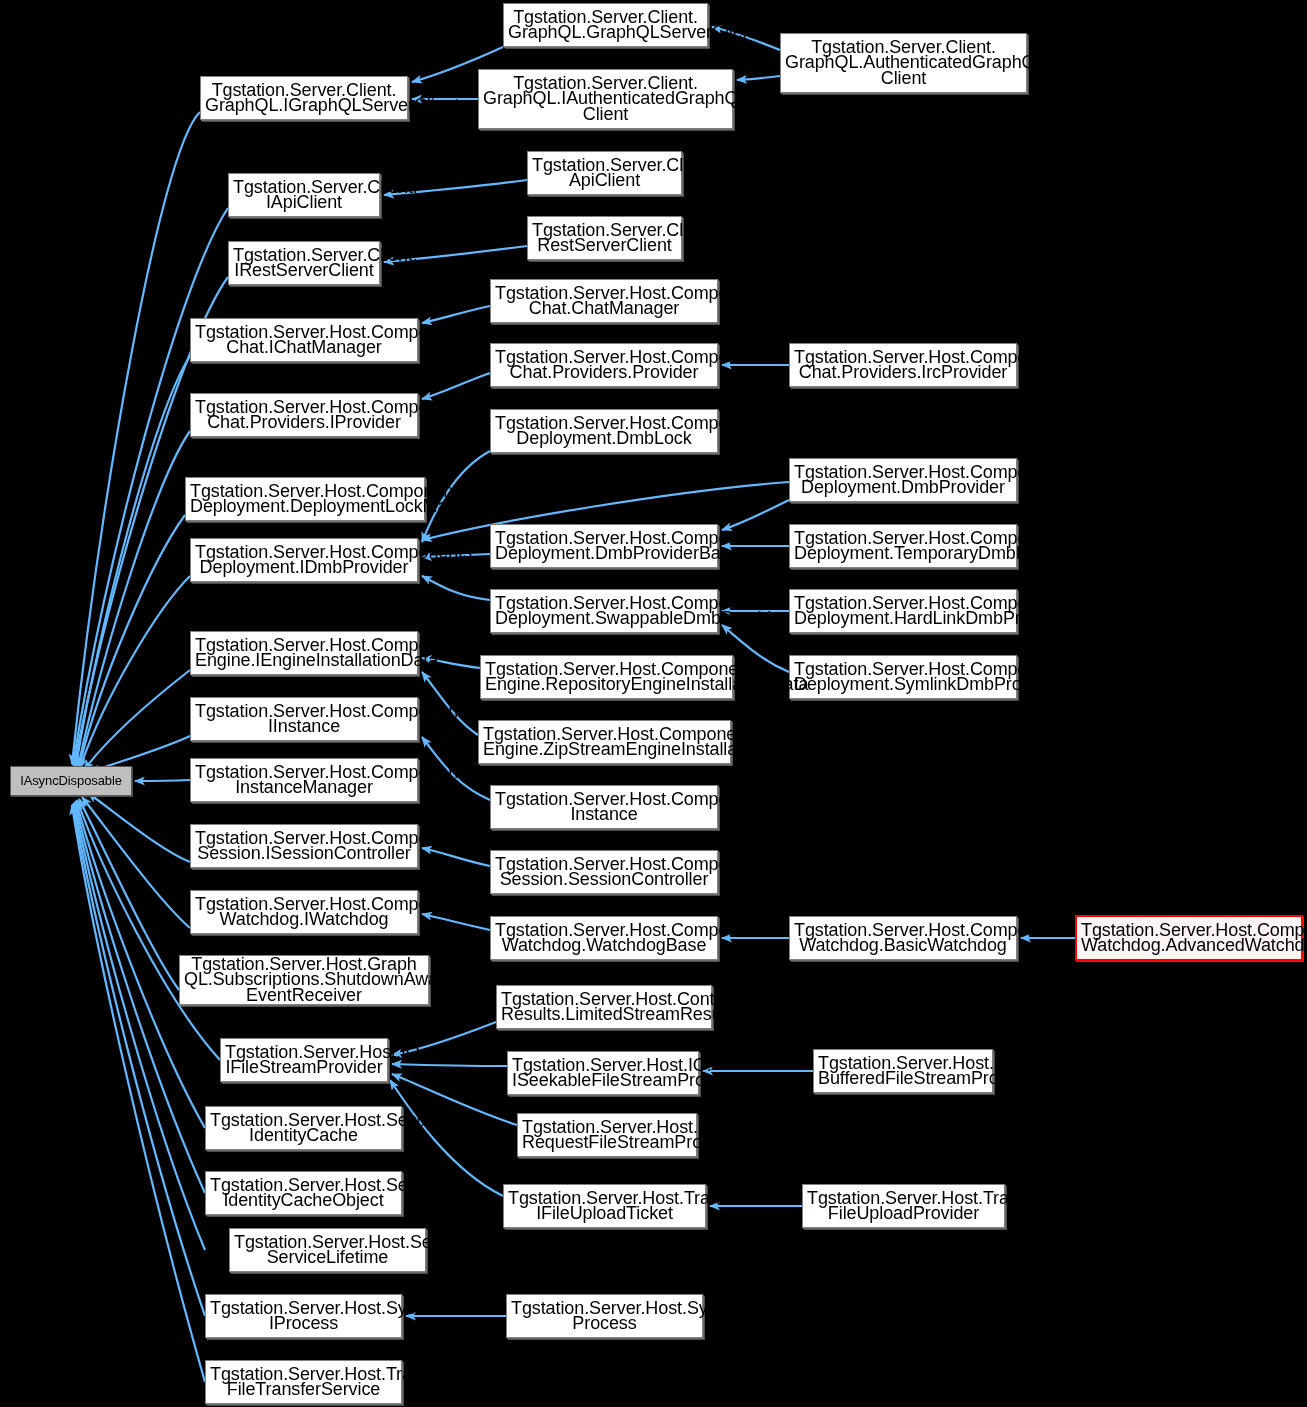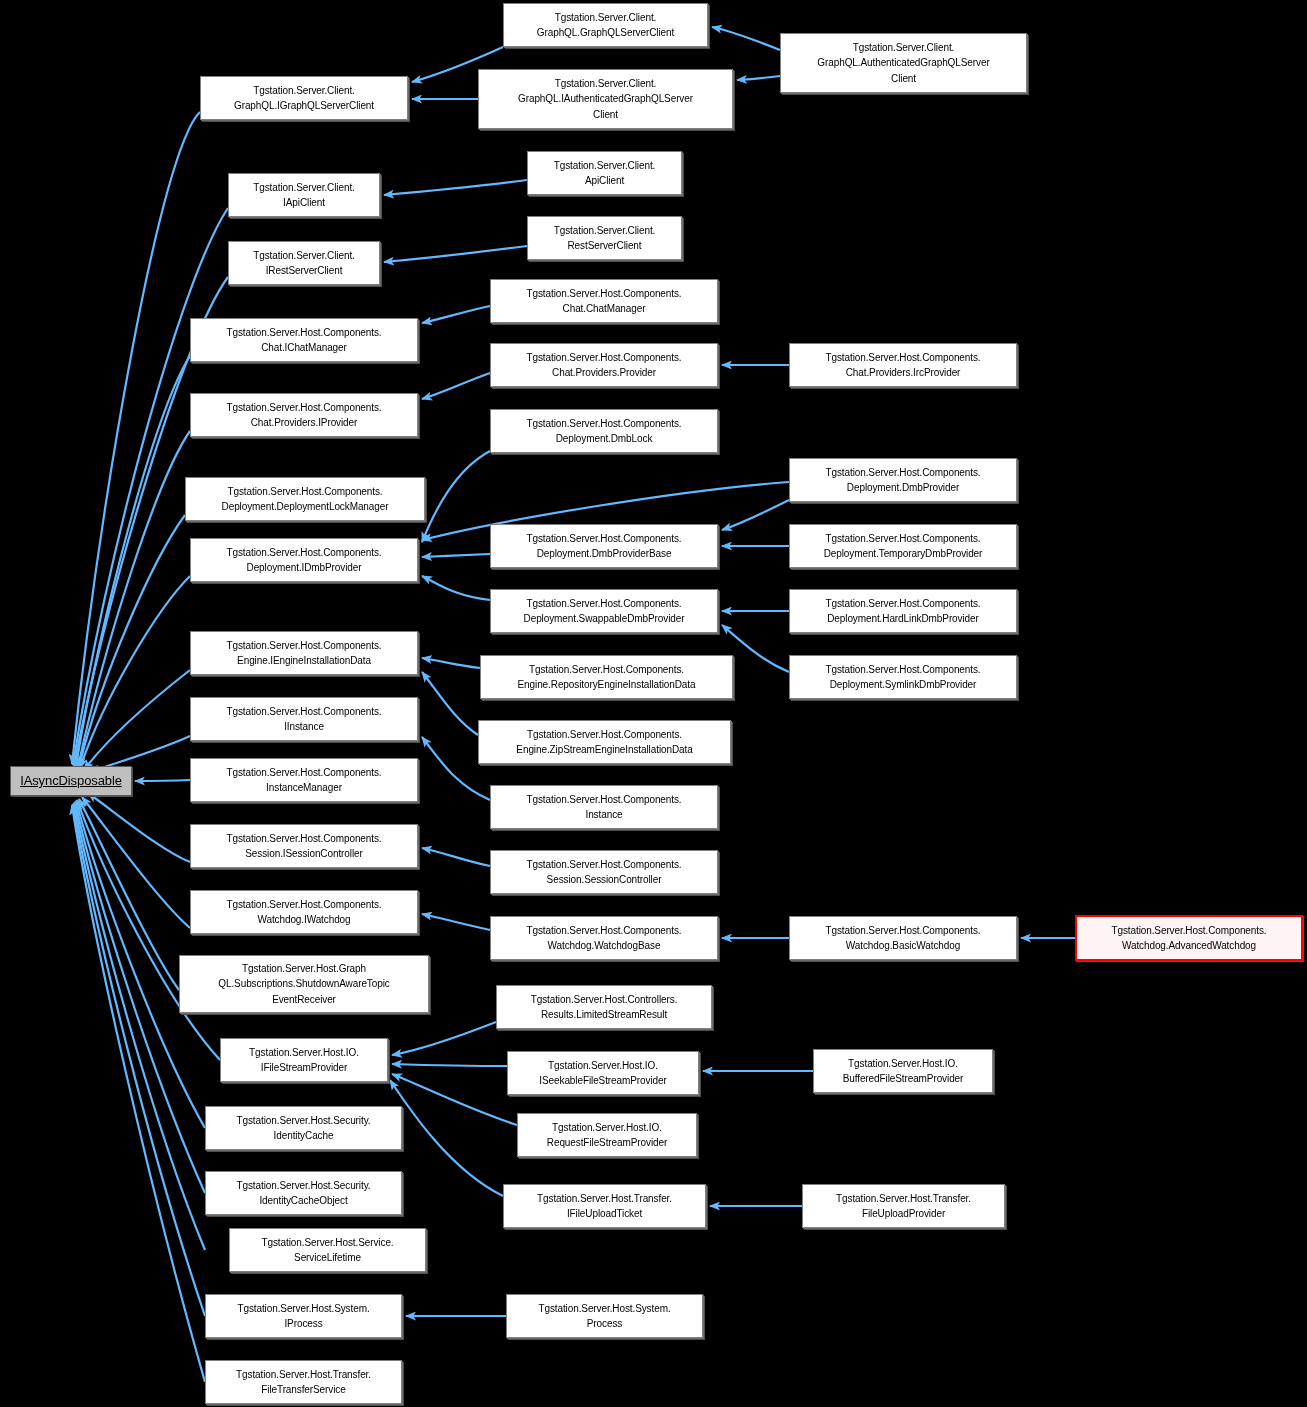--- a/index.html
+++ b/index.html
@@ -22,33 +22,32 @@
     position:absolute;
     box-sizing:border-box;
     background:#ffffff;
     border:1px solid #808080;
     box-shadow:1px 1px 0 0 #6b6b6b, 2px 2px 0 0 #4d4d4d;
     display:flex;
     align-items:center;
     justify-content:center;
     text-align:center;
     color:#000000;
-    font-size:10px;
+    font-size:18px;
     line-height:15.5px;
     letter-spacing:-0.1px;
     padding:2px 4px;
     z-index:3;
     cursor:pointer;
   }
   .node.root{
     background:#bfbfbf;
     border:1px solid #5a5a5a;
     box-shadow:1px 1px 0 0 #4d4d4d;
     font-size:13px;
-    text-decoration:underline;
   }
   .node.highlight{
     background:#fff4f4;
     border:2px solid #ff0000;
     box-shadow:1px 1px 0 0 #b03030;
   }
   .node span{display:block;width:100%;}
 </style>
 </head>
 <body>
@@ -212,21 +211,21 @@
       </div>
       <div class="node" style="left: 490px; top: 916px; width: 228px; height: 44px;">
         <span>Tgstation.Server.Host.Components.<br>Watchdog.WatchdogBase</span>
       </div>
       <div class="node" style="left: 789px; top: 916px; width: 228px; height: 44px;">
         <span>Tgstation.Server.Host.Components.<br>Watchdog.BasicWatchdog</span>
       </div>
       <div class="node highlight" style="left: 1075px; top: 915px; width: 228px; height: 46px;">
         <span>Tgstation.Server.Host.Components.<br>Watchdog.AdvancedWatchdog</span>
       </div>
-      <div class="node" style="left: 179px; top: 955px; width: 250px; height: 58px;">
+      <div class="node" style="left: 179px; top: 955px; width: 250px; height: 50px;">
         <span>Tgstation.Server.Host.Graph<br>QL.Subscriptions.ShutdownAwareTopic<br>EventReceiver</span>
       </div>
       <div class="node" style="left: 496px; top: 985px; width: 216px; height: 44px;">
         <span>Tgstation.Server.Host.Controllers.<br>Results.LimitedStreamResult</span>
       </div>
       <div class="node" style="left: 220px; top: 1038px; width: 168px; height: 44px;">
         <span>Tgstation.Server.Host.IO.<br>IFileStreamProvider</span>
       </div>
       <div class="node" style="left: 507px; top: 1051px; width: 192px; height: 44px;">
         <span>Tgstation.Server.Host.IO.<br>ISeekableFileStreamProvider</span>

